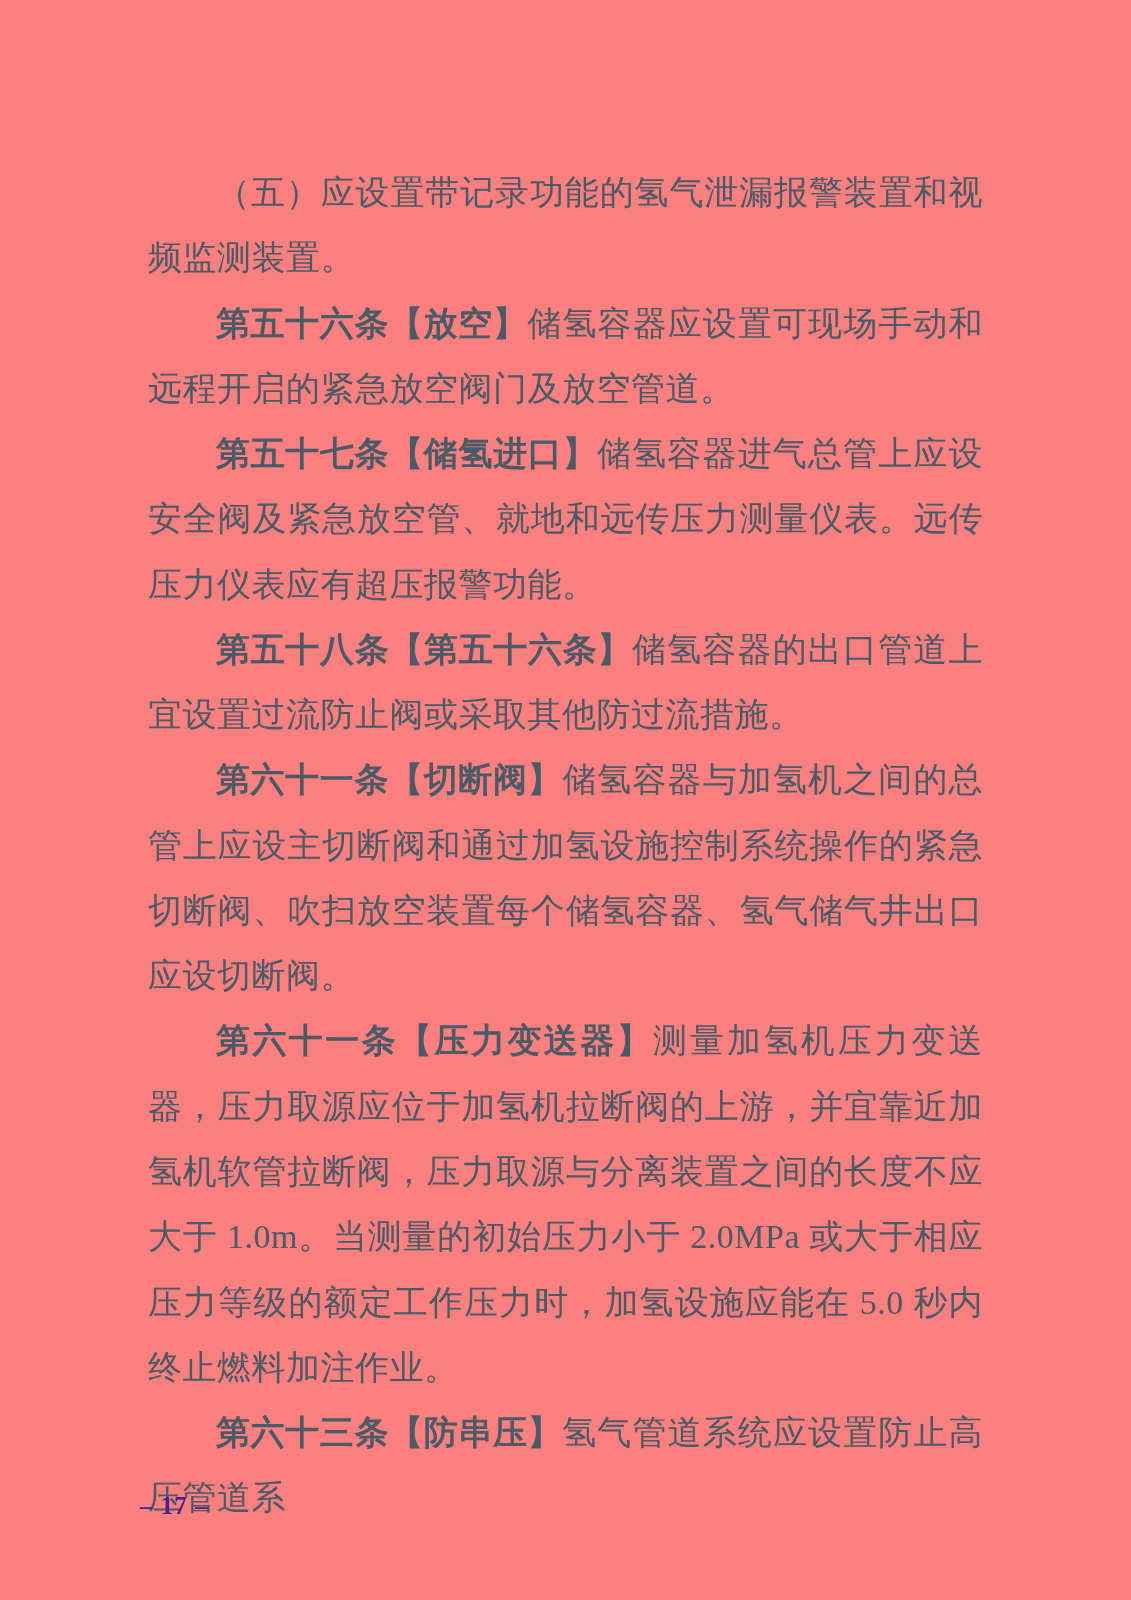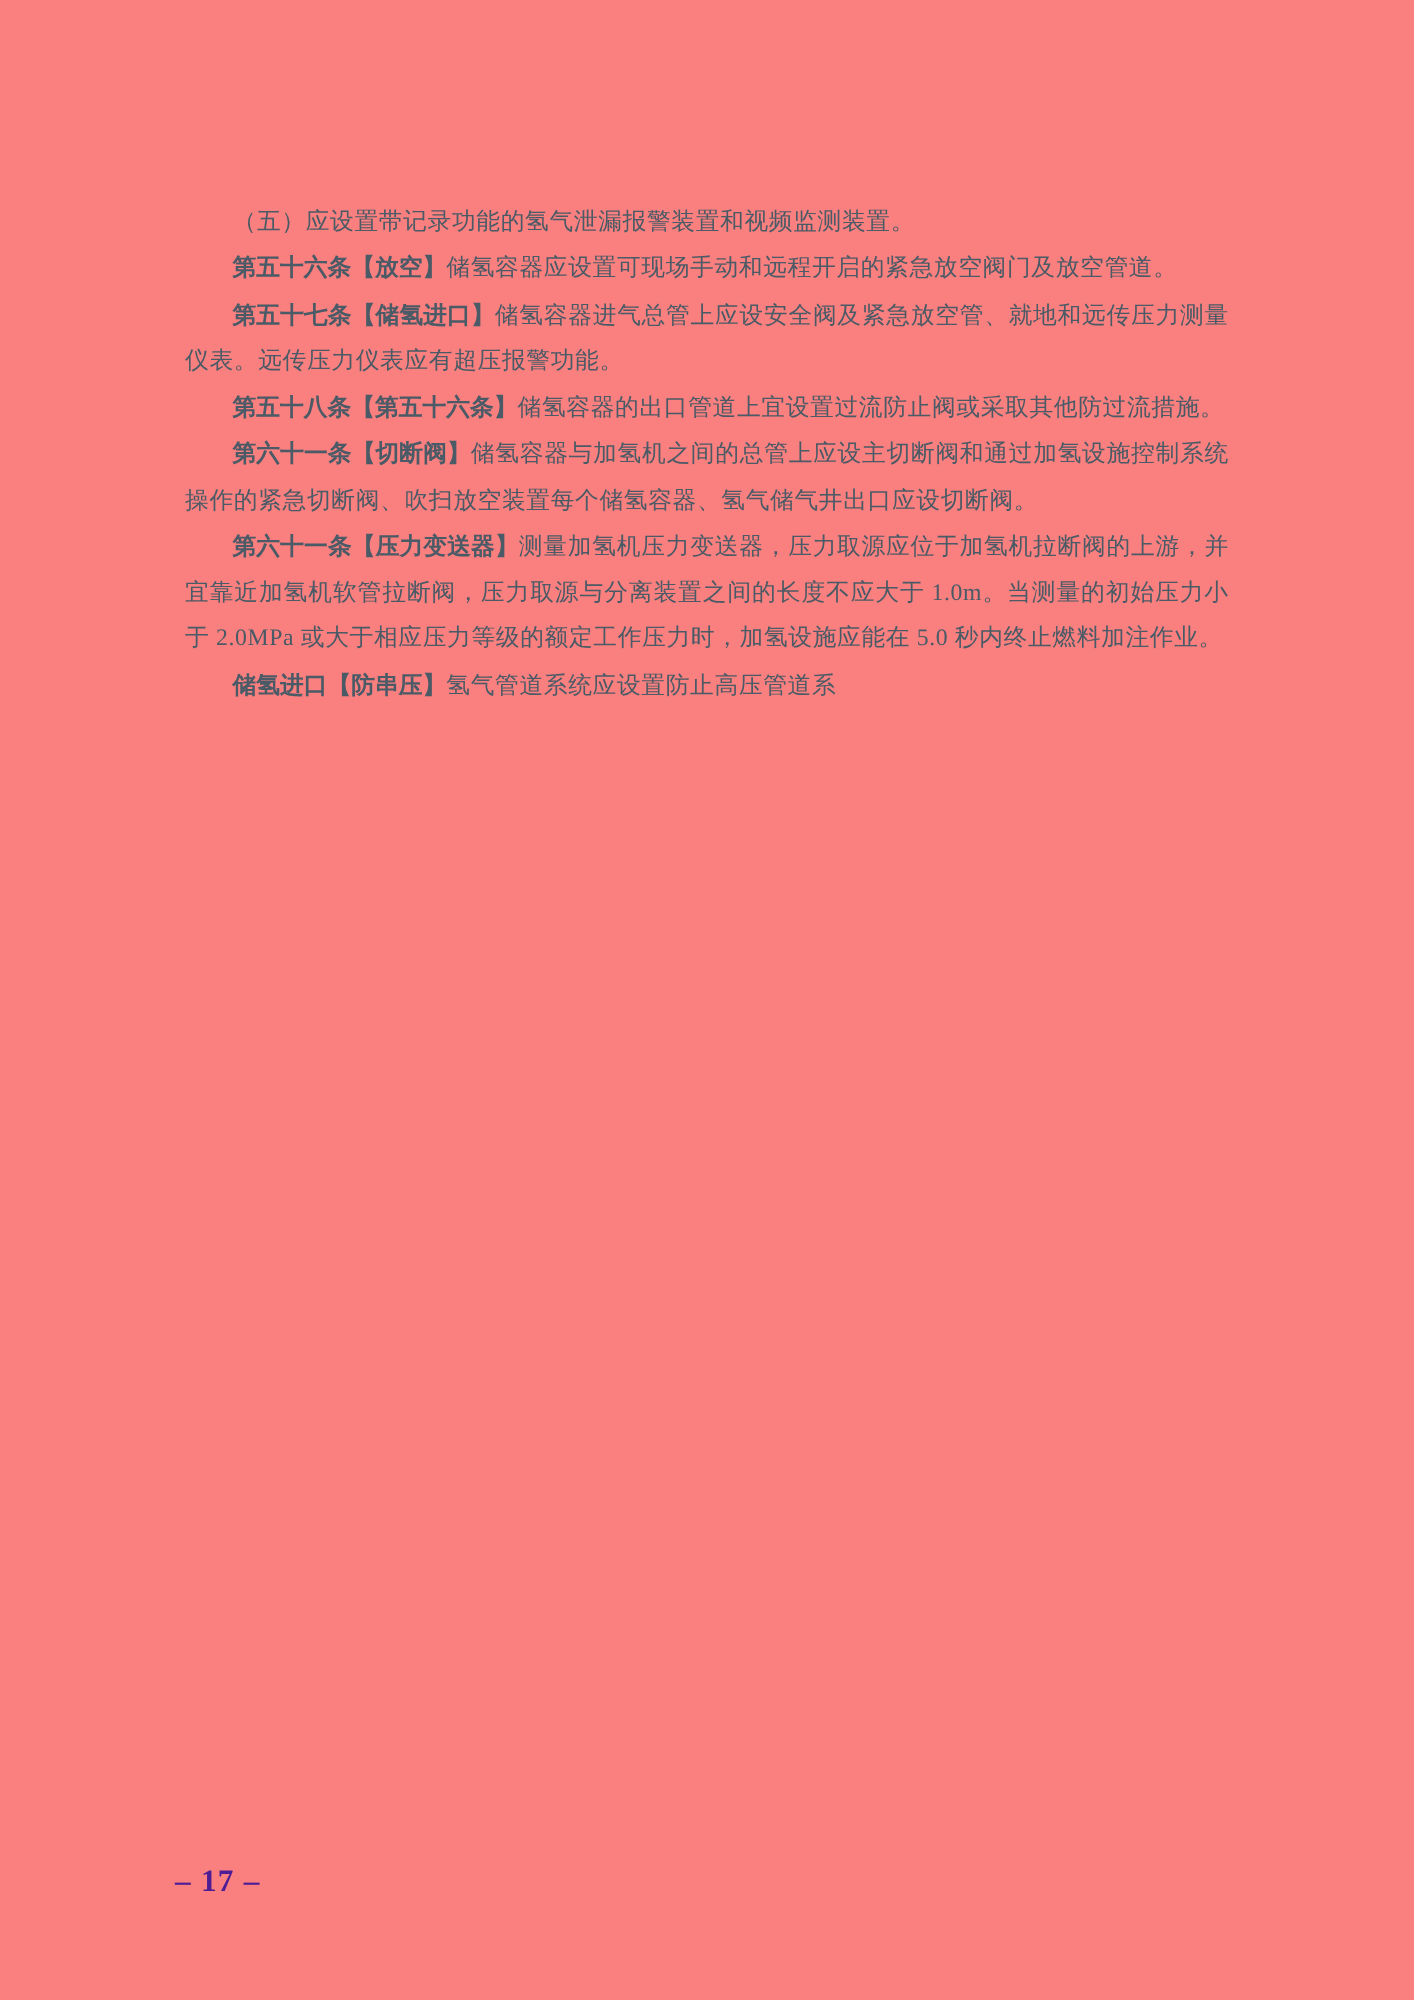--- a/index.html
+++ b/index.html
@@ -15,21 +15,21 @@
     overflow: hidden;
   }
   .page {
     position: relative;
     width: 1131px;
     height: 1600px;
     box-sizing: border-box;
     padding: 160px 148px 0 148px;
   }
   .doc-body {
-    font-size: 19px;
+    font-size: 34px;
     line-height: 1.92;
     letter-spacing: 0.5px;
     text-align: justify;
     text-justify: inter-ideograph;
   }
   .para {
     margin: 0 0 0 0;
     text-indent: 2em;
   }
   .art-title {
@@ -74,19 +74,19 @@
       <span class="art-title">第六十一条【切断阀】</span><span>储氢容器与加氢机之间的总管上应设主切断阀和通过加氢设施控制系统操作的紧急切断阀、吹扫放空装置每个储氢容器、氢气储气井出口应设切断阀。</span>
     </p>
 
 
     <p class="para">
       <span class="art-title">第六十一条【压力变送器】</span><span>测量加氢机压力变送器，压力取源应位于加氢机拉断阀的上游，并宜靠近加氢机软管拉断阀，压力取源与分离装置之间的长度不应大于 1.0m。当测量的初始压力小于 2.0MPa 或大于相应压力等级的额定工作压力时，加氢设施应能在 5.0 秒内终止燃料加注作业。</span>
     </p>
 
 
     <p class="para">
-      <span class="art-title">储氢进口【防串压】</span><span>氢气管道系统应设置防止高压管道系</span>
+      <span class="art-title">第六十三条【防串压】</span><span>氢气管道系统应设置防止高压管道系</span>
     </p>
 
   </div>
 
   <div class="page-number">– 17 –</div>
 </div>
 
 </body></html>

